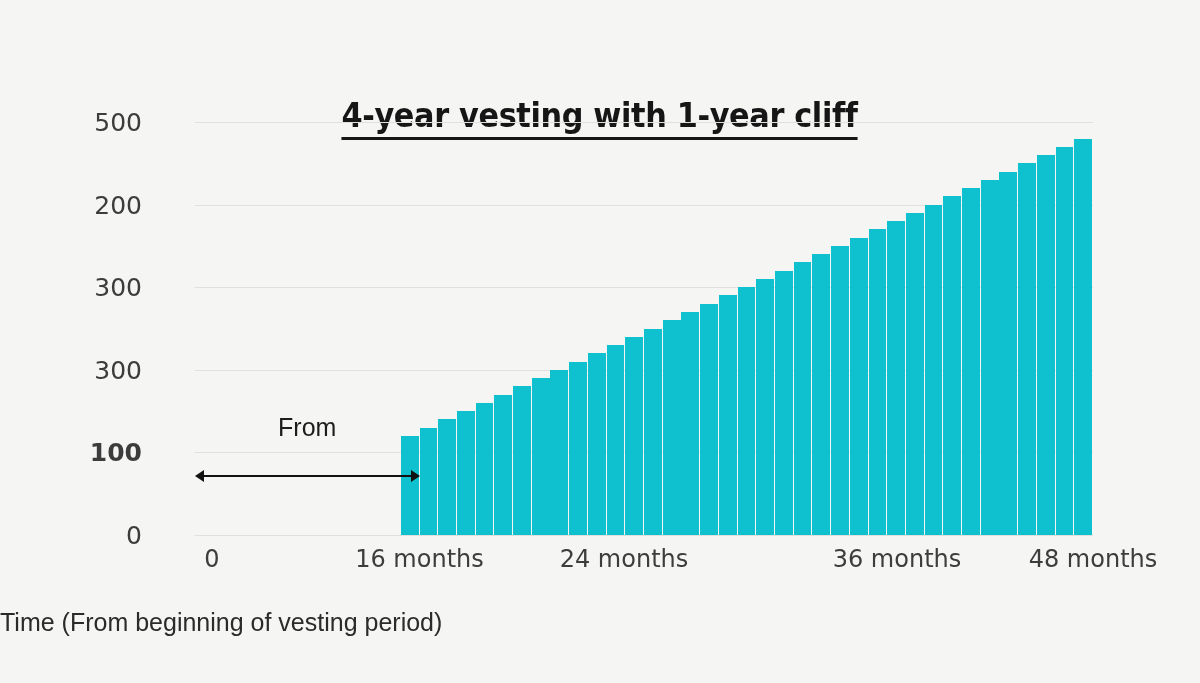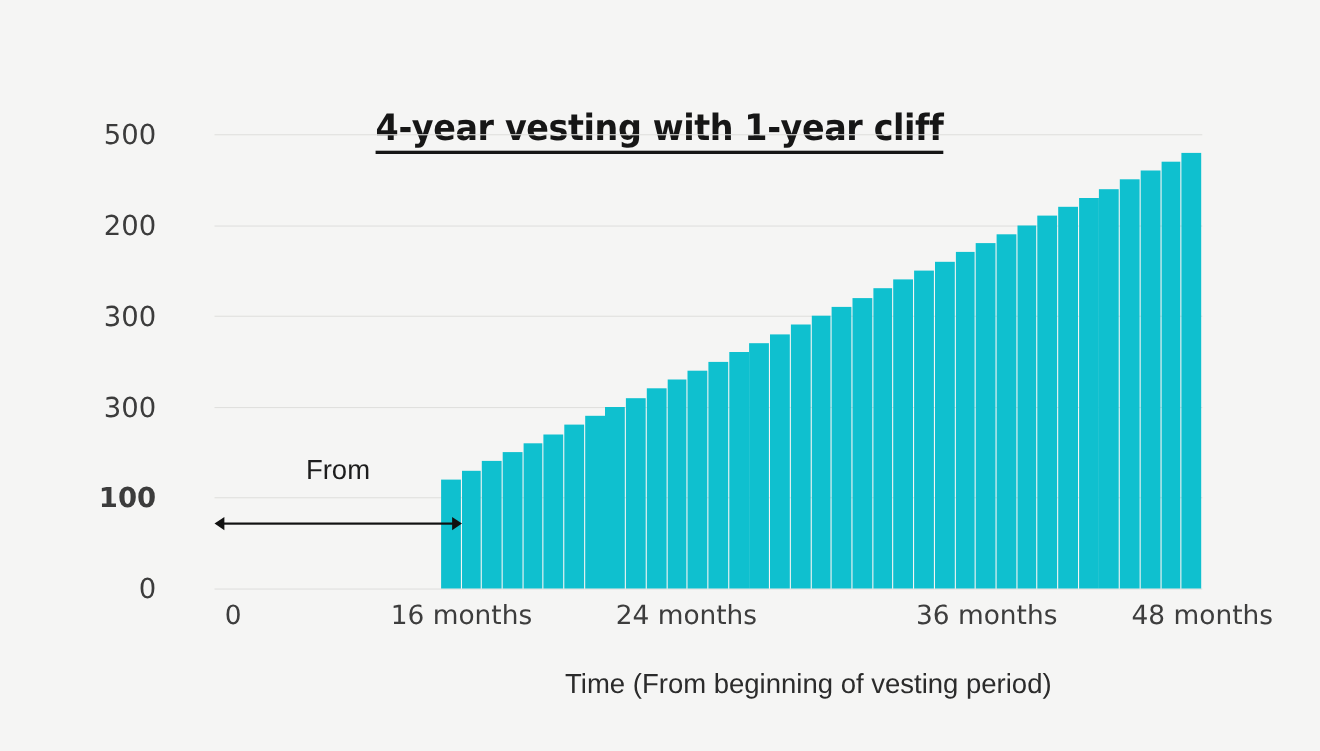--- a/index.html
+++ b/index.html
@@ -85,21 +85,21 @@
     color: #3d3d3d;
     line-height: 1;
     white-space: nowrap;
   }
 
   #x-axis-title {
     position: absolute;
     left: 0;
     top: 608px;
     width: 956px;
-    text-align: right;
+    text-align: left;
     font-family: "Liberation Sans", sans-serif;
     font-size: 25px;
     color: #2b2b2b;
     white-space: nowrap;
   }
 
   
   #bars {
     position: absolute;
     left: 0;

